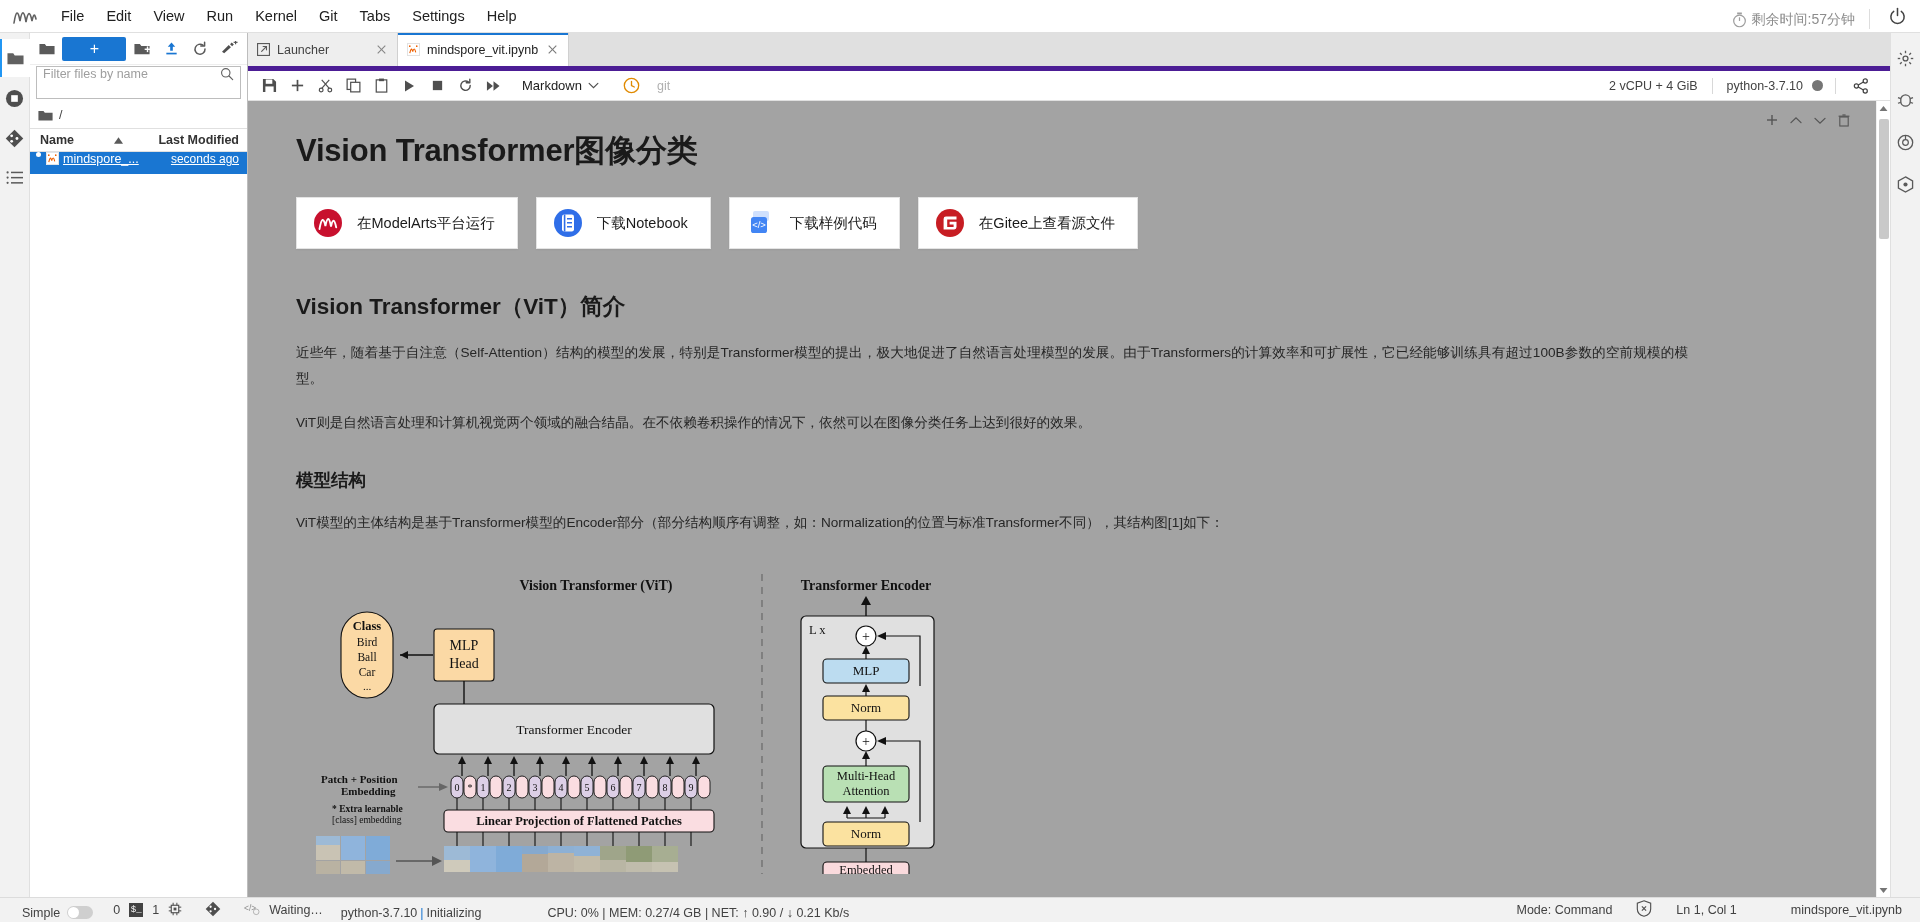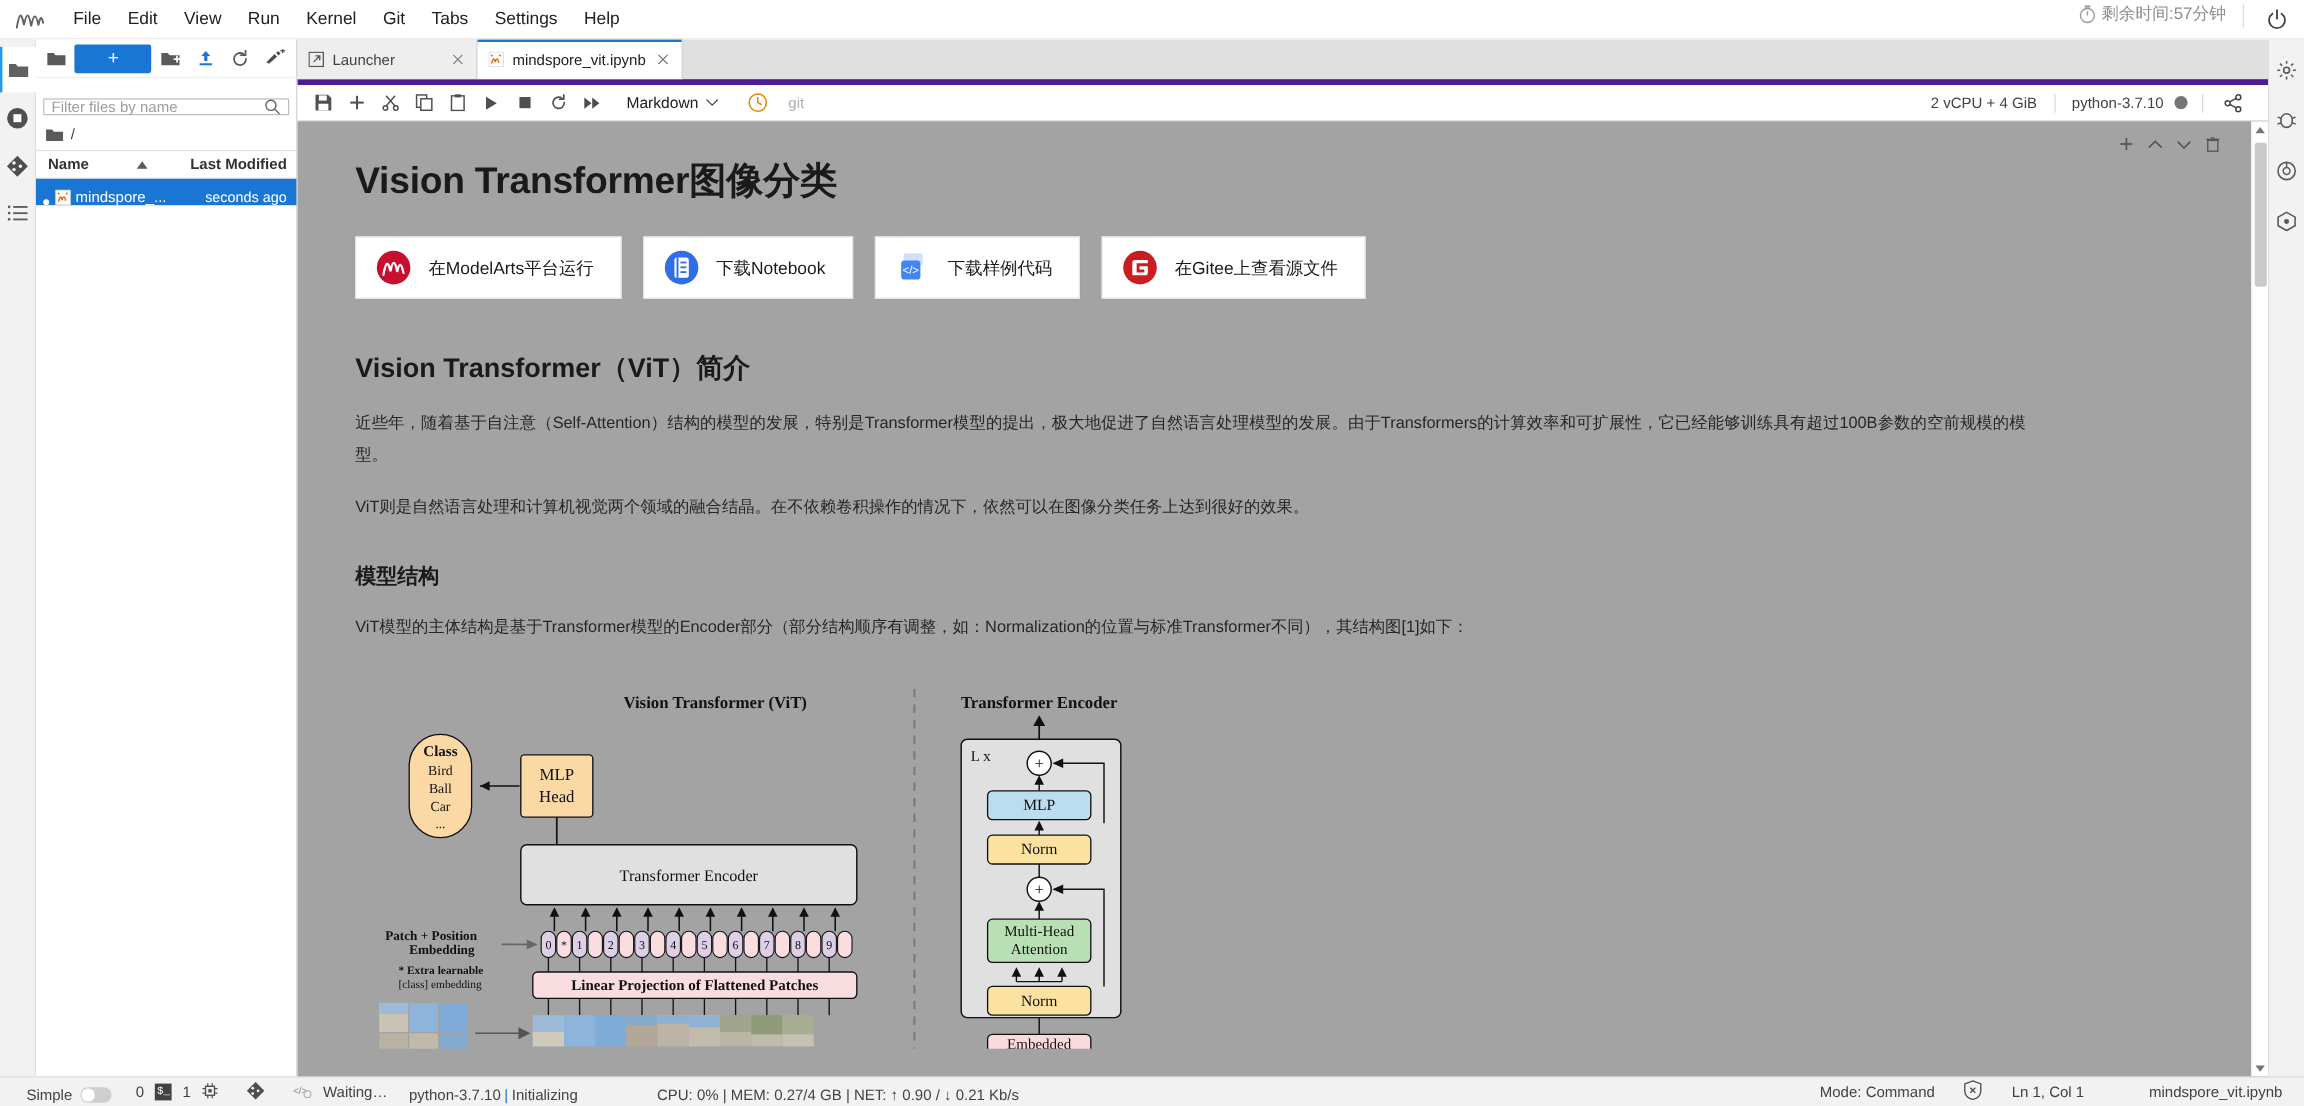--- a/index.html
+++ b/index.html
@@ -20,21 +20,21 @@
     display: flex; align-items: center;
     border-bottom: 1px solid #e0e0e0;
     padding-left: 8px;
   }
   .jp-logo { width: 34px; height: 26px; display: flex; align-items: center; justify-content: center; }
   .menu-items { display: flex; align-items: center; margin-left: 8px; }
   .menu-item {
     padding: 5px 11px; font-size: 14.5px; color: #212121; cursor: default;
     border-radius: 2px;
   }
-  .menubar-right { margin-left: auto; display: flex; align-items: flex-start; padding-right: 10px; }
+  .menubar-right { margin-left: auto; display: flex; align-items: flex-end; padding-right: 10px; }
   .timer-box { display: flex; align-items: center; gap: 5px; color: #8c8c8c; font-size: 14px; }
   .menubar-sep { width: 1px; height: 20px; background: #ddd; margin: 0 14px; }
   .power-btn { display: flex; align-items: center; justify-content: center; width: 26px; height: 26px; cursor: pointer; }
 
   
   .main { flex: 1; display: flex; min-height: 0; background: #fff; }
 
   
   .activitybar {
     width: 30px; min-width: 30px; background: #f2f2f2;
@@ -60,43 +60,43 @@
   }
   .sb-newbtn {
     background: #1976d2; color: #fff; border: none; height: 24px; min-width: 64px;
     display: flex; align-items: center; justify-content: center; cursor: pointer;
     border-radius: 2px; font-size: 16px;
   }
   .sb-tb-icon {
     width: 30px; height: 26px; display: flex; align-items: center; justify-content: center; cursor: pointer;
   }
   .sb-filter {
-    margin: 17px 6px 3px 6px; height: 14px;
-    border: 1px solid #bdbdbd; display: flex; align-items: center;
+    margin: 1px 6px 3px 6px; height: 33px;
+    border: 1px solid #bdbdbd; display: flex; align-items: flex-start;
     padding: 0 6px; background: #fff;
   }
   .sb-filter input {
     border: none; outline: none; flex: 1; font-size: 12.5px;
     font-family: inherit; color: #333; background: transparent;
   }
   .sb-filter input::placeholder { color: #9e9e9e; }
   .sb-breadcrumb {
     height: 26px; display: flex; align-items: center; gap: 6px; padding: 0 8px;
     font-size: 12.5px; color: #424242;
   }
   .sb-header {
     display: flex; height: 24px; align-items: center;
     border-top: 1px solid #e0e0e0; border-bottom: 1px solid #e0e0e0;
     font-size: 12.5px; font-weight: bold; color: #333;
   }
   .sb-h-name { flex: 1; padding-left: 10px; display: flex; align-items: center; gap: 40px; cursor: pointer;}
   .sb-h-mod { width: 92px; text-align: right; padding-right: 8px; cursor: pointer; }
   .sb-row {
-    display: flex; align-items: flex-end; height: 22px; font-size: 12.5px;
-    padding-left: 6px; cursor: pointer;
+    display: flex; align-items: flex-start; height: 22px; font-size: 12.5px;
+    padding-left: 6px; cursor: pointer; text-decoration: underline;
   }
   .sb-row.selected { background: #1976d2; color: #fff; }
   .sb-dot { width: 5px; height: 5px; border-radius: 50%; background: currentColor; margin-right: 5px; flex-shrink: 0;}
   .sb-row-name { flex: 1; overflow: hidden; white-space: nowrap; margin-left: 4px;}
   .sb-row-mod { width: 92px; text-align: right; padding-right: 8px; font-size: 12px; }
 
   
   .dock { flex: 1; display: flex; flex-direction: column; min-width: 0; background: #fff; }
   .tabbar {
     height: 38px; min-height: 25px; display: flex; background: #e0e0e0;

